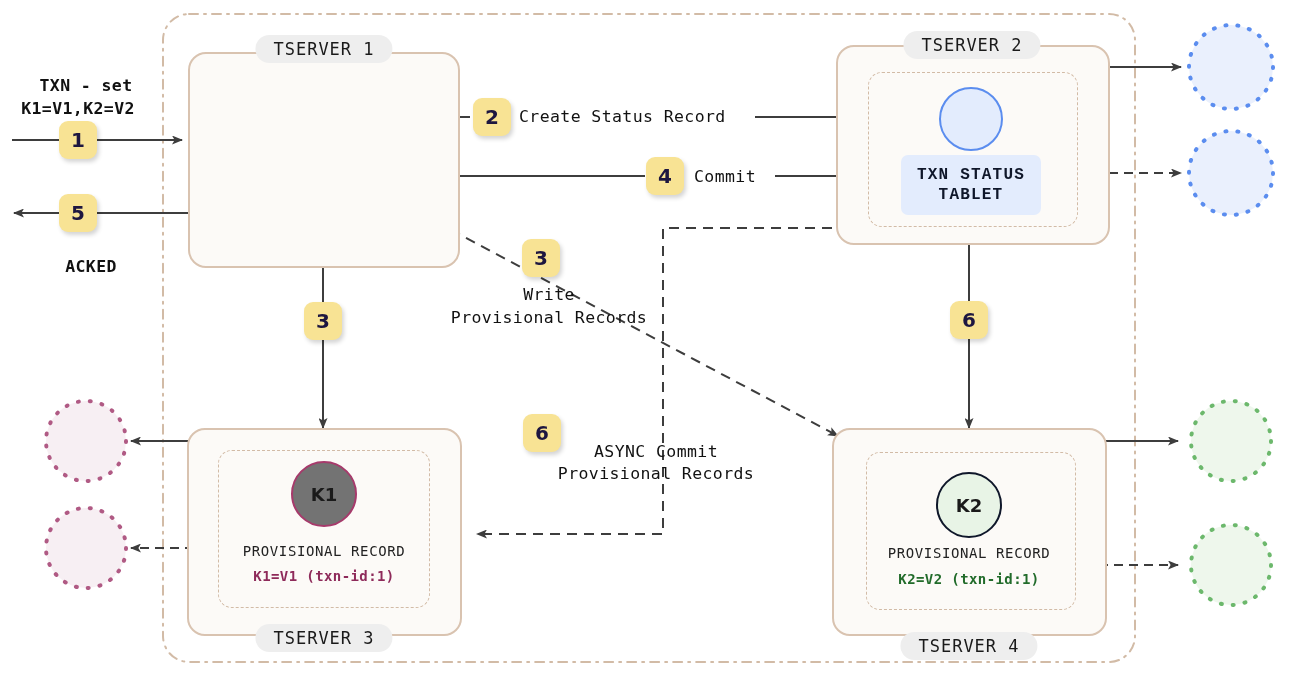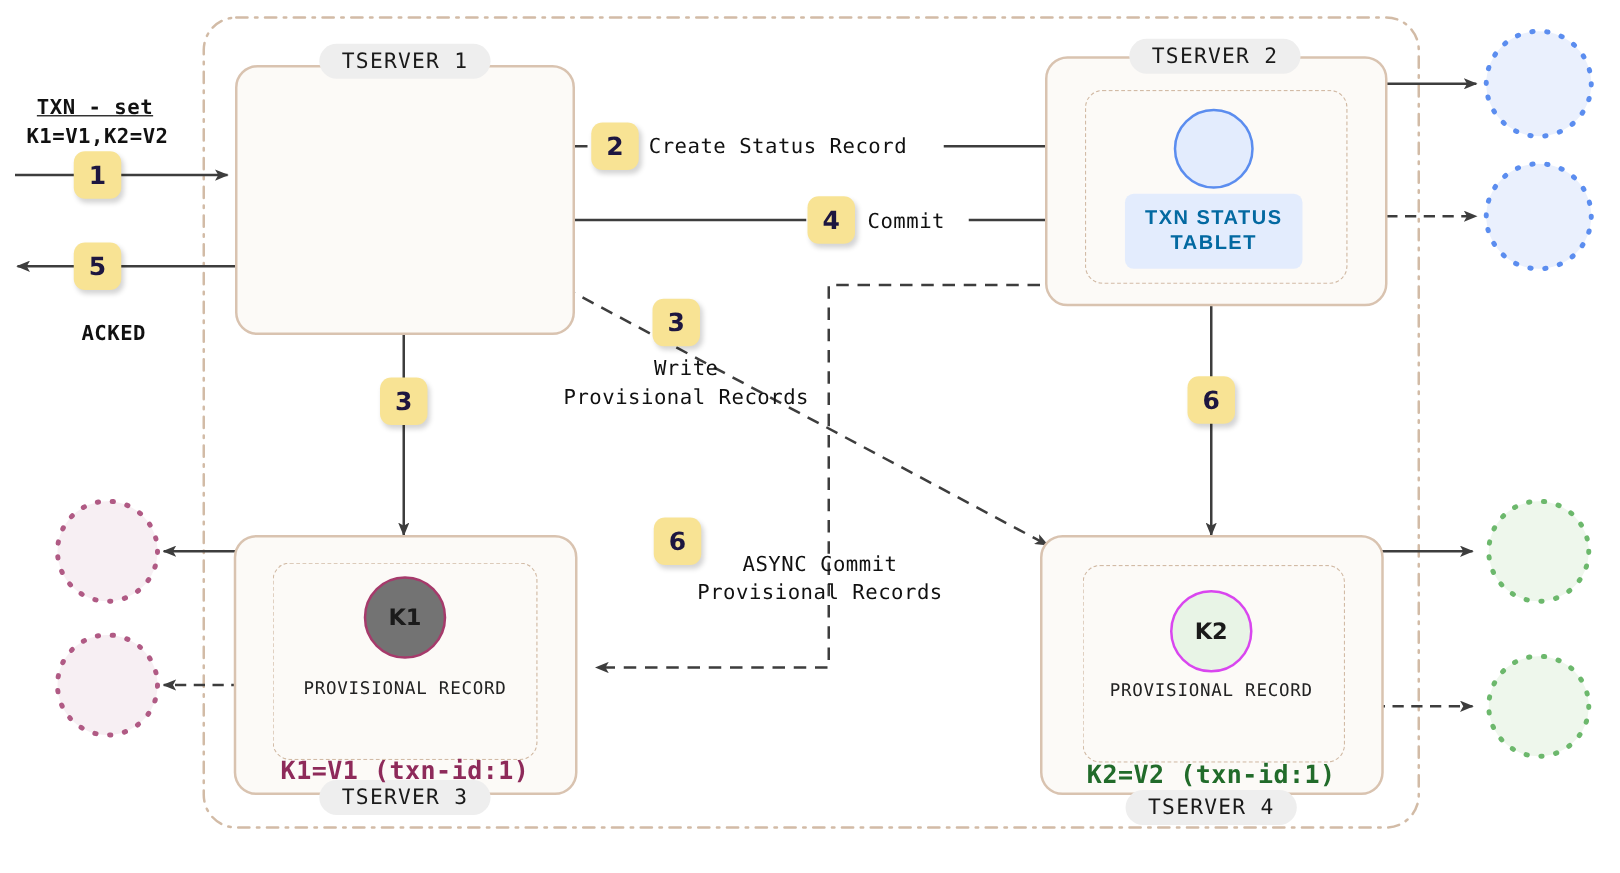--- a/index.html
+++ b/index.html
@@ -42,39 +42,39 @@
   }
   .lbl{
     position:absolute;color:#111111;font-size:16.5px;white-space:pre;
     letter-spacing:0.4px;line-height:1.32;
   }
   .lbl.c{transform:translate(-50%,-50%);text-align:center;}
   .lbl.l{transform:translate(0,-50%);}
   .lbl-bold{font-weight:700;}
 
   .tablet-chip{
-    position:absolute;background:#e3ecfd;color:#0369a1;border-radius:7px;
+    position:absolute;background:#e3ecfd;color:#0f172a;border-radius:7px;
     padding:10px 16px;font-size:16px;font-weight:700;letter-spacing:1.2px;
     text-align:center;line-height:1.25;white-space:pre;
     transform:translate(-50%,-50%);
-    font-family:Liberation Sans, sans-serif;
+    font-family:Liberation Mono, monospace;
   }
   .keycirc{
     position:absolute;border-radius:50%;
     display:flex;align-items:center;justify-content:center;
     font-size:18px;font-weight:700;transform:translate(-50%,-50%);
     font-family:"DejaVu Sans","Liberation Sans",sans-serif;
   }
   .prov-t{
     position:absolute;transform:translate(-50%,-50%);text-align:center;
     white-space:pre;font-size:14px;color:#222;letter-spacing:0.6px;
   }
   .prov-v{
     position:absolute;transform:translate(-50%,-50%);text-align:center;
-    white-space:pre;font-size:20px;font-weight:700;letter-spacing:0.4px;margin-top:40px;
+    white-space:pre;font-size:14px;font-weight:700;letter-spacing:0.4px;
   }
   .statcirc{
     position:absolute;border-radius:50%;transform:translate(-50%,-50%);
     box-sizing:border-box;
   }
 </style>
 </head>
 <body>
 
 <div id="stage">
@@ -145,25 +145,25 @@
     <div class="inner-dashdot" style="left:218px;top:450px;width:212px;height:158px;"></div>
     <div class="keycirc" style="left:324px;top:494px;width:62px;height:62px;
                 background:#737373;border:2px solid #a63a6b;color:#1a1a1a;">K1</div>
     <div class="prov-t mono" style="left:324px;top:551px;">PROVISIONAL RECORD</div>
     <div class="prov-v mono" style="left:324px;top:576px;color:#8e2a5a;">K1=V1 (txn-id:1)</div>
 
     <div class="srv-box" style="left:832px;top:428px;width:275px;height:208px;"></div>
     <div class="tsrv-pill mono" style="left:969px;top:646px;">TSERVER 4</div>
     <div class="inner-dashdot" style="left:866px;top:452px;width:210px;height:158px;"></div>
     <div class="keycirc" style="left:969px;top:505px;width:62px;height:62px;
-                background:#e8f4e6;border:2px solid #d946ef;color:#1a1a1a;">K2</div>
+                background:#e8f4e6;border:2px solid #0f172a;color:#1a1a1a;">K2</div>
     <div class="prov-t mono" style="left:969px;top:553px;">PROVISIONAL RECORD</div>
     <div class="prov-v mono" style="left:969px;top:579px;color:#216b2a;">K2=V2 (txn-id:1)</div>
 
-    <div class="lbl lbl-bold mono c" style="left:76px;top:86px;text-decoration:underline;">TXN - set</div>
+    <div class="lbl lbl-bold mono c" style="left:86px;top:86px;">TXN - set</div>
     <div class="lbl lbl-bold mono c" style="left:78px;top:109px;">K1=V1,K2=V2</div>
     <div class="lbl lbl-bold mono c" style="left:91px;top:267px;">ACKED</div>
 
     <div class="lbl mono l" style="left:519px;top:117px;">Create Status Record</div>
     <div class="lbl mono l" style="left:694px;top:177px;">Commit</div>
     <div class="lbl mono c" style="left:549px;top:295px;">Write</div>
     <div class="lbl mono c" style="left:549px;top:318px;">Provisional Records</div>
     <div class="lbl mono c" style="left:656px;top:452px;">ASYNC Commit</div>
     <div class="lbl mono c" style="left:656px;top:474px;">Provisional Records</div>
 

